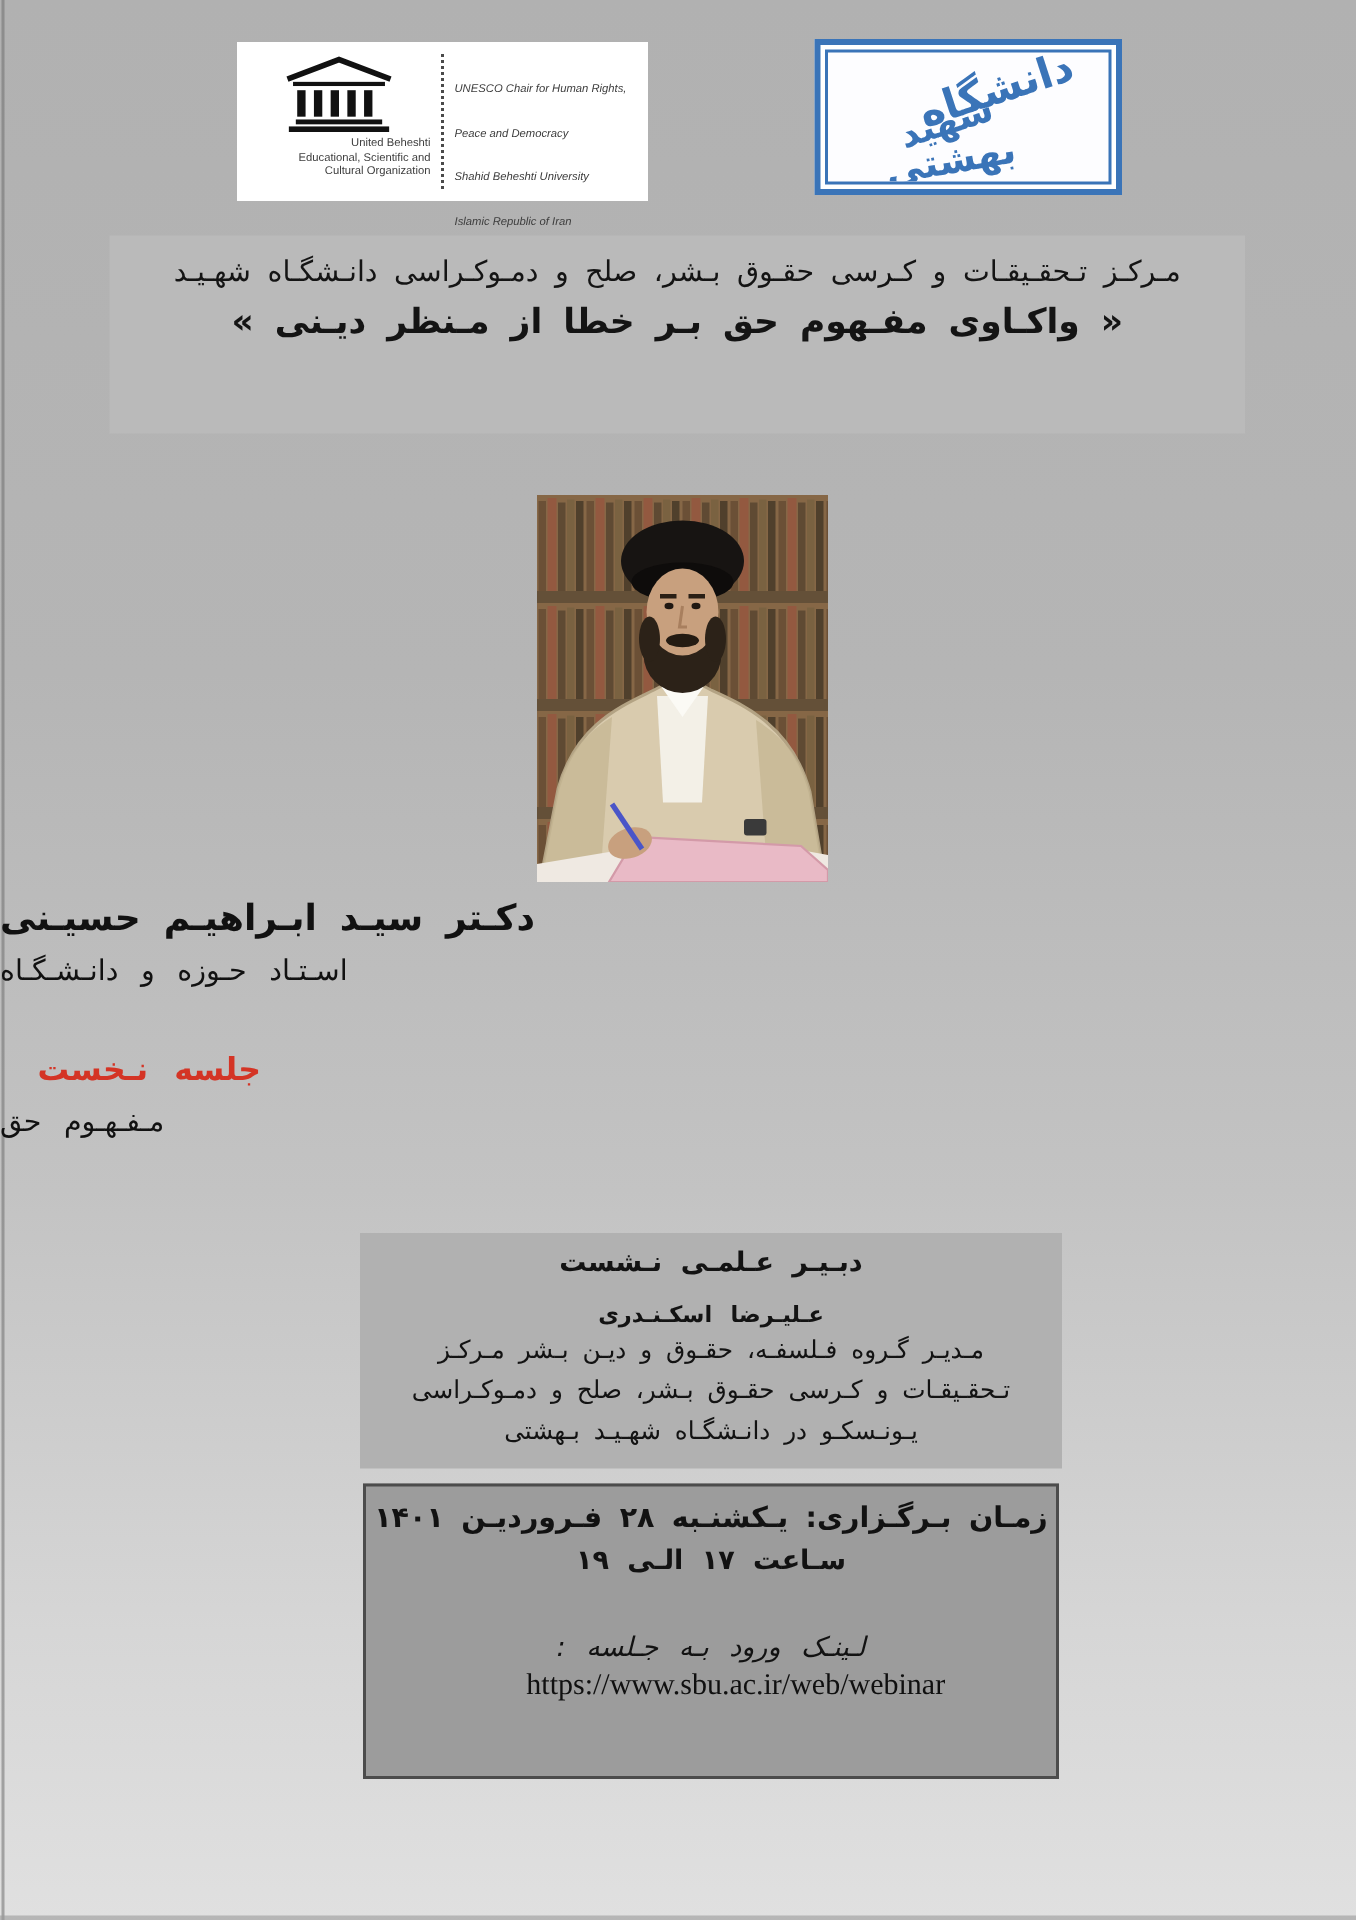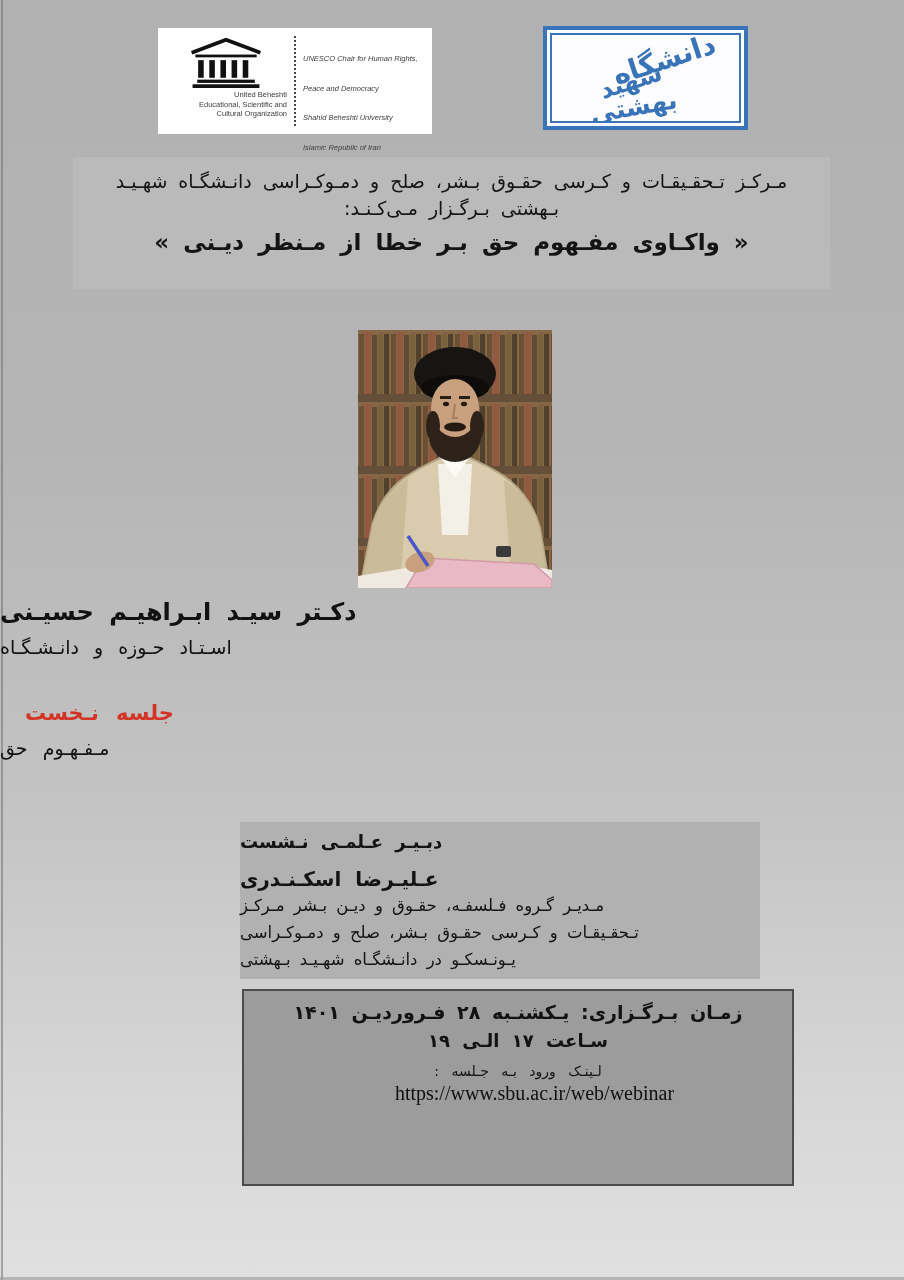--- a/index.html
+++ b/index.html
@@ -52,37 +52,37 @@
 
   
   .center-line{position:absolute;left:0;width:904px;text-align:left;direction:rtl;color:#111;}
   .speaker-name{top:598px;font-size:24px;font-weight:bold;word-spacing:7px;}
   .speaker-role{top:636px;font-size:19px;word-spacing:9px;}
   .session-label{top:701px;font-size:21px;font-weight:bold;word-spacing:10px;padding-left:25px;}
   .session-topic{top:737px;font-size:19px;word-spacing:9px;}
 
   
   .secretary-box{
-    position:absolute;left:240px;top:822px;width:520px;height:157px;
-    background:#b1b1b1;direction:rtl;text-align:left;color:#131313;
+    position:absolute;left:240px;top:822px;width:468px;height:157px;
+    background:#b1b1b1;direction:rtl;text-align:center;color:#131313;
     box-sizing:border-box;padding-top:9px;
   }
   .sec-heading{font-size:18px;font-weight:bold;word-spacing:6px;}
-  .sec-name{font-size:20px;font-weight:bold;margin-top:15px;word-spacing:7px;}
+  .sec-name{font-size:15px;font-weight:bold;margin-top:15px;word-spacing:7px;}
   .sec-desc{font-size:16.5px;line-height:25px;margin-top:2px;word-spacing:4px;}
 
   
   .schedule-box{
-    position:absolute;left:242px;top:989px;width:552px;height:197px;
+    position:absolute;left:242px;top:989px;width:464px;height:197px;
     background:#9c9c9c;border:2px solid #4c4c4c;box-sizing:border-box;
     direction:rtl;text-align:center;color:#121212;padding-top:10px;
   }
   .sch-line1{font-size:19px;font-weight:bold;word-spacing:5px;}
   .sch-line2{font-size:18px;font-weight:bold;margin-top:7px;word-spacing:6px;}
-  .sch-link-label{font-size:14px;margin-top:12px;word-spacing:8px;}
+  .sch-link-label{font-size:18px;margin-top:37px;word-spacing:8px;font-style:italic;}
   .sch-url{font-size:20px;margin-top:3px;direction:ltr;font-family:"Liberation Serif",serif;color:#101010;padding-left:33px;}
 </style>
 </head>
 <body>
 
 <div class="poster">
   <div class="edge-left"></div>
   <div class="edge-bottom"></div>
 
   <div class="logo-block">
@@ -125,21 +125,20 @@
       <svg viewBox="0 0 190 92">
         <text x="118" y="36" text-anchor="middle" font-size="30" transform="rotate(-18 118 36)">دانشگاه</text>
         <text x="82" y="58" text-anchor="middle" font-size="26" transform="rotate(-18 82 58)">شهید</text>
         <text x="84" y="86" text-anchor="middle" font-size="27" transform="rotate(-10 84 86)">بهشتی</text>
       </svg>
     </div>
   </div>
 
   <div class="banner">
     <div class="bline">مـرکـز تـحقـیقـات و کـرسی حقـوق بـشر، صلح و دمـوکـراسی دانـشگـاه شهـیـد</div>
-    <div class="bline">بـهشتی بـرگـزار مـی‌کـنـد:</div>
     <div class="btitle">« واکـاوی مفـهوم حق بـر خطا از مـنظر دیـنی »</div>
   </div>
 
   <svg class="photo" viewBox="0 0 194 258">
     <defs>
       <pattern id="books" width="32" height="72" patternUnits="userSpaceOnUse">
         <rect width="32" height="72" fill="#7b5a3a"></rect>
         <rect x="1" y="4" width="5" height="60" fill="#5d4027"></rect>
         <rect x="7" y="2" width="6" height="62" fill="#8a4a33"></rect>
         <rect x="14" y="5" width="5" height="59" fill="#4f3a24"></rect>

